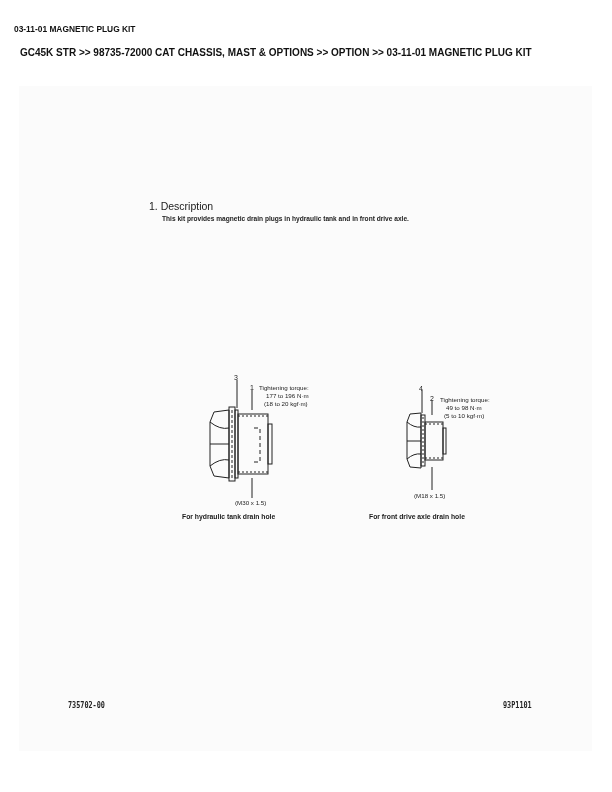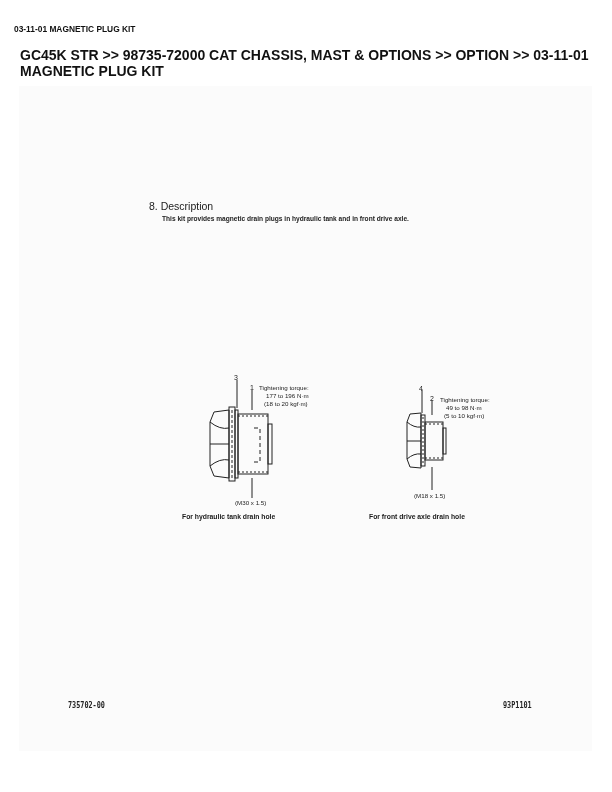--- a/index.html
+++ b/index.html
@@ -7,21 +7,21 @@
     width: 612px; height: 792px; background: #ffffff; position: relative;
     font-family: "Liberation Sans", sans-serif; color: #111;
     overflow: hidden;
   }
   .hdr-title {
     position: absolute; left: 14px; top: 24px;
     font-size: 8.4px; font-weight: bold; letter-spacing: 0;
   }
   .hdr-crumb {
     position: absolute; left: 20px; top: 47px;
-    font-size: 14px; font-weight: bold;
+    font-size: 10px; font-weight: bold;
   }
   .scan {
     position: absolute; left: 19px; top: 86px; width: 573px; height: 665px;
     background: #fbfbfb;
   }
   .sec-head {
     position: absolute; left: 149px; top: 200px;
     font-size: 10.5px; color: #1a1a1a;
   }
   .sec-body {
@@ -39,21 +39,21 @@
   }
 </style>
 </head>
 <body>
 
 <div class="hdr-title">03-11-01 MAGNETIC PLUG KIT</div>
 <div class="hdr-crumb">GC45K STR &gt;&gt; 98735-72000 CAT CHASSIS, MAST &amp; OPTIONS &gt;&gt; OPTION &gt;&gt; 03-11-01 MAGNETIC PLUG KIT</div>
 
 <div class="scan"></div>
 
-<div class="sec-head">8. Description</div>
+<div class="sec-head">1. Description</div>
 <div class="sec-body">This kit provides magnetic drain plugs in hydraulic tank and in front drive axle.</div>
 
 <div>
   <svg class="drawing" style="left:200px; top:370px;" width="90" height="140" viewBox="0 0 90 140">
     <g fill="none" stroke="#222" stroke-width="1">
 
       <line x1="37" y1="10" x2="37" y2="38"></line>
       <line x1="52" y1="20" x2="52" y2="40"></line>
       <line x1="52" y1="108" x2="52" y2="128"></line>
 

